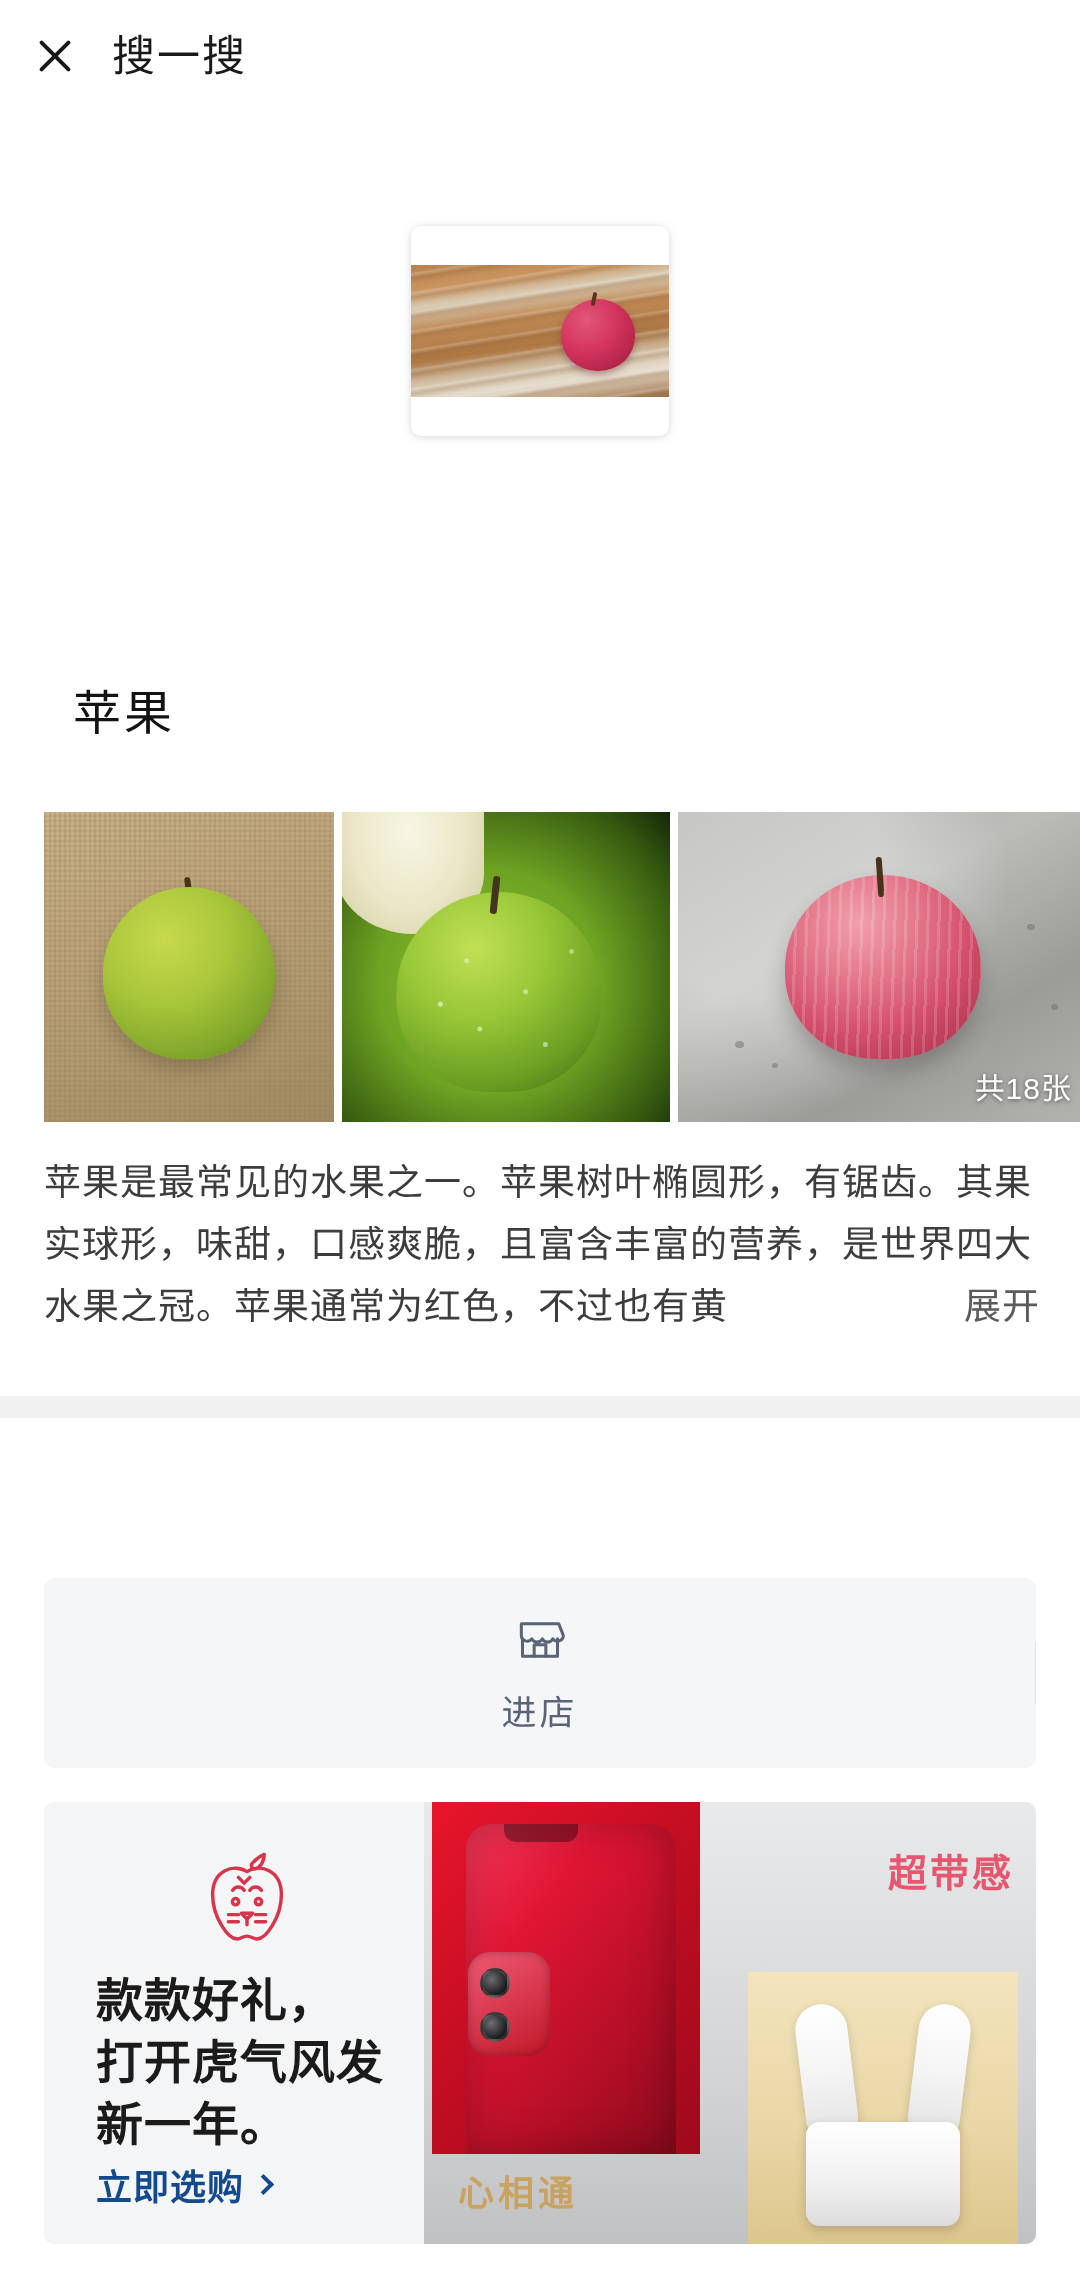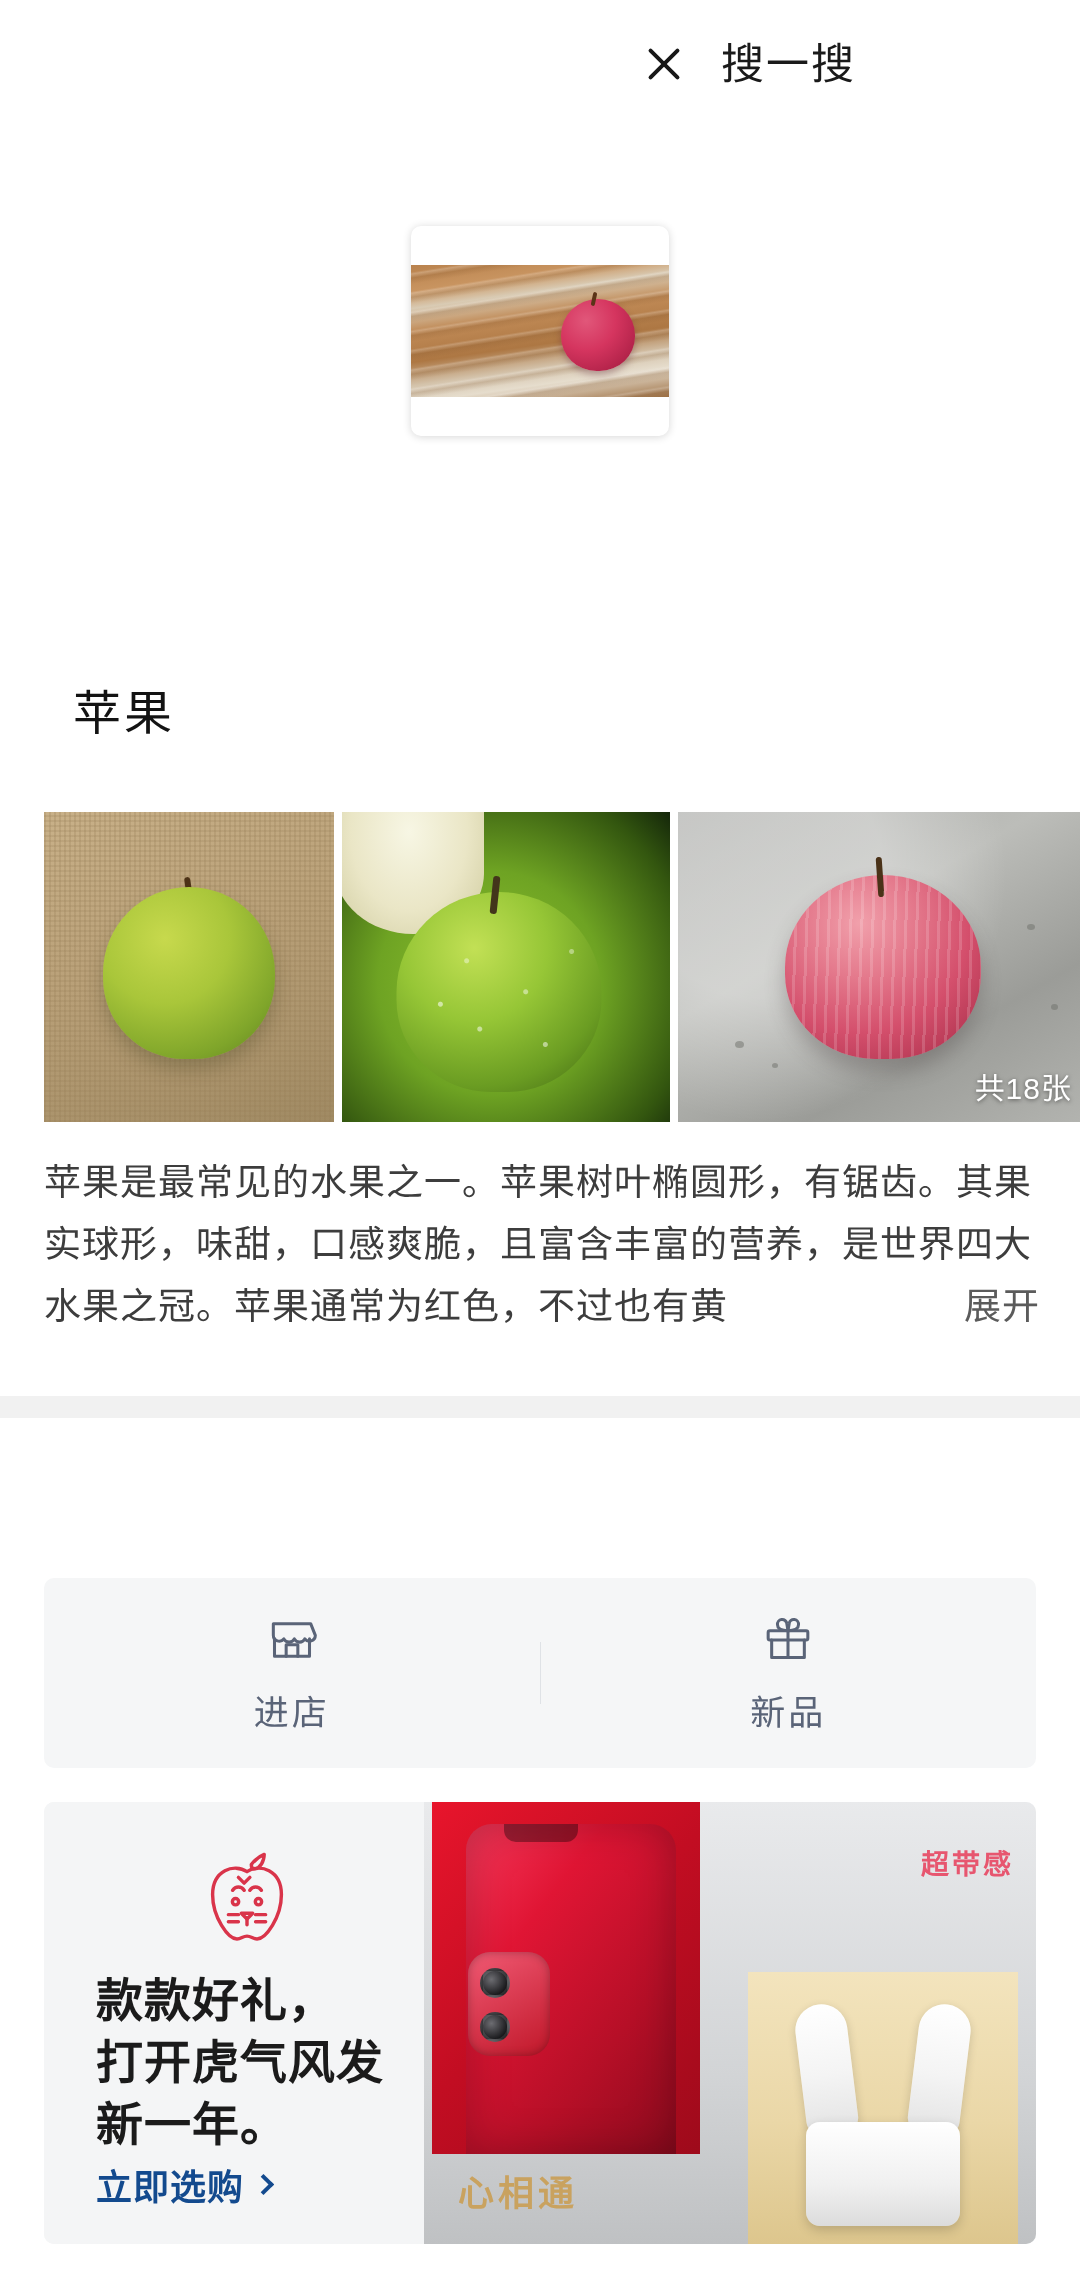--- a/index.html
+++ b/index.html
@@ -14,28 +14,27 @@
   .screen {
     position: relative;
     width: 1080px;
     height: 2284px;
     background: #ffffff;
   }
 
   
   .header {
     position: absolute;
-    top: 8px; left: 0;
+    top: 0; left: 0;
     width: 856px;
     height: 112px;
     display: flex;
     align-items: center;
     padding-left: 32px;
     background: #ffffff;
-    justify-content: flex-end;
   }
   .close-icon {
     width: 46px; height: 46px;
     position: relative;
     flex: 0 0 auto;
     cursor: pointer;
   }
   .close-icon::before, .close-icon::after {
     content: "";
     position: absolute;
@@ -460,21 +459,21 @@
     width: 30px; height: 30px;
     border-radius: 50%;
     background: radial-gradient(circle at 35% 35%, #6d6d72 0%, #1d1d20 70%, #000 100%);
     border: 3px solid rgba(255,255,255,.12);
   }
   .promo-phone .lens.a { left: 48px; top: 166px; }
   .promo-phone .lens.b { left: 48px; top: 210px; }
   .promo-tag-top {
     position: absolute;
     right: 22px; top: 40px;
-    font-size: 28px;
+    font-size: 39px;
     font-weight: bold;
     color: #e7566f;
     letter-spacing: 3px;
   }
   .promo-tag-bot {
     position: absolute;
     left: 34px; bottom: 28px;
     font-size: 36px;
     font-weight: bold;
     color: #c9a25f;
@@ -581,30 +580,20 @@
       <svg class="ic" viewBox="0 0 48 48" fill="none" stroke="#5a6478" stroke-width="2.6" stroke-linejoin="round" stroke-linecap="round">
         <path d="M8 10h32l4 10a5 5 0 0 1-9 3 5 5 0 0 1-9 0 5 5 0 0 1-9 0 5 5 0 0 1-9-3z"></path>
         <path d="M9 23v15h30V23"></path>
         <path d="M19 38V28h10v10"></path>
       </svg>
       <div class="label">进店</div>
     </div>
 
     <div class="action-sep"></div>
 
-    <div class="action-cell">
-      <svg class="ic" viewBox="0 0 48 48" fill="none" stroke="#5a6478" stroke-width="2.6" stroke-linejoin="round" stroke-linecap="round">
-        <rect x="7" y="16" width="34" height="8" rx="1.5"></rect>
-        <path d="M10 24v15h28V24"></path>
-        <path d="M24 16v23"></path>
-        <path d="M24 16c-4 0-9-1-9-5a4 4 0 0 1 8-1z"></path>
-        <path d="M24 16c4 0 9-1 9-5a4 4 0 0 0-8-1z"></path>
-      </svg>
-      <div class="label">新品</div>
-    </div>
 
   </div>
 
   <div class="promo">
 
     <div class="promo-left">
       <svg class="tiger-logo" viewBox="0 0 60 64">
         <g fill="none" stroke="#d9344a" stroke-width="2.4" stroke-linecap="round" stroke-linejoin="round">
           <path d="M33 10c4-5 9-7 9-7s0 6-4 9c-3 2-5 1-5-2z"></path>
           <path d="M30 15c-9-6-24-1-24 16 0 16 11 31 17 31 3 0 4-2 7-2s4 2 7 2c6 0 17-15 17-31 0-17-15-22-24-16z"></path>

